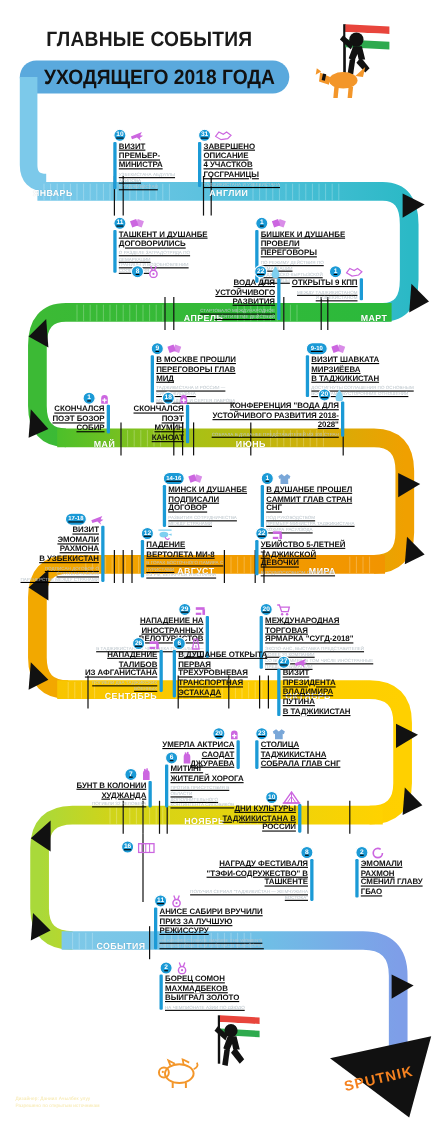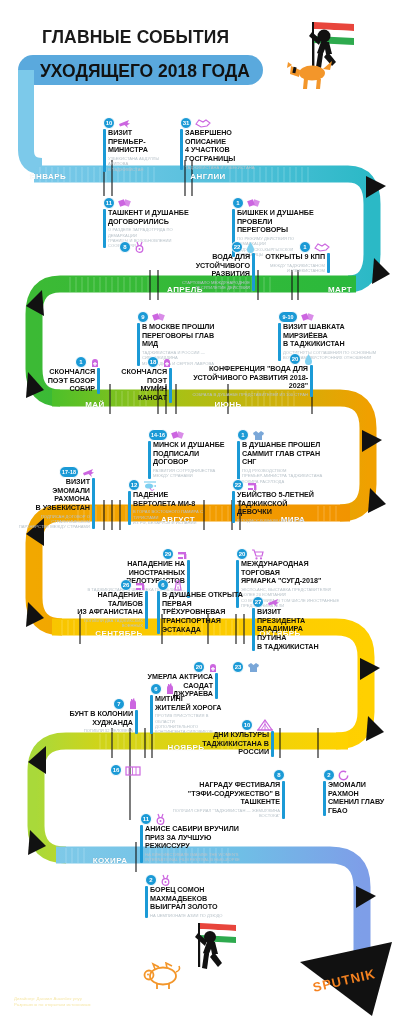--- a/index.html
+++ b/index.html
@@ -38,21 +38,21 @@
   
   .month {
     position: absolute;
     font-size: 8px; font-weight: bold; color: #ffffff;
     letter-spacing: .4px; white-space: nowrap;
     transform: translate(-50%, -50%);
     text-shadow: 0 0 1px rgba(0,0,0,.18);
   }
 
   
-  .ev { position: absolute; width: 120px; }
+  .ev { position: absolute; width: 120px; text-decoration: underline; }
   .ev.r { text-align: left; }
   .ev.l { text-align: right; }
 
   .ev-body { display: flex; gap: 2px; }
   .ev.r .ev-body { flex-direction: row; }
   .ev.l .ev-body { flex-direction: row-reverse; }
 
   .ev-bar {
     width: 3px; flex: 0 0 3px; align-self: stretch;
     background: #1b9ad6; border-radius: 1px;
@@ -420,21 +420,21 @@
       <div class="month" style="left: 208px; top: 176px;">АНГЛИИ</div>
       <div class="month" style="left: 340px; top: 289px;">МАРТ</div>
       <div class="month" style="left: 185px; top: 289px;">АПРЕЛЬ</div>
       <div class="month" style="left: 95px; top: 404px;">МАЙ</div>
       <div class="month" style="left: 228px; top: 404px;">ИЮНЬ</div>
       <div class="month" style="left: 293px; top: 519px;">МИРА</div>
       <div class="month" style="left: 178px; top: 519px;">АВГУСТ</div>
       <div class="month" style="left: 119px; top: 633px;">СЕНТЯБРЬ</div>
       <div class="month" style="left: 280px; top: 633px;">ОКТЯБРЬ</div>
       <div class="month" style="left: 186px; top: 747px;">НОЯБРЬ</div>
-      <div class="month" style="left: 110px; top: 860px;">КОХИРА</div>
+      <div class="month" style="left: 110px; top: 860px;">СОБЫТИЯ</div>
     </div>
 
   <div id="event-layer">
       <div class="ev r" style="width: 75px; top: 116px; left: 103px;">
         <div class="ev-meta">
           <div class="daybadge">10</div>
           <span class="ev-icon"><svg width="13" height="11" viewBox="0 0 13 11">
               <path d="M1 6 L11 2 L9.5 5 L12 5.5 L9 7.5 L10 10 L6.5 7 L2 8.5 Z" fill="#cc66e0"></path>
             </svg></span>
         </div>
@@ -789,20 +789,26 @@
             <div class="ev-title">УМЕРЛА АКТРИСА<br>САОДАТ ДЖУРАЕВА</div>
           </div>
         </div>
       </div>
       <div class="ev r" style="width: 92px; top: 660px; left: 232px;">
         <div class="ev-meta">
           <div class="daybadge">23</div>
           <span class="ev-icon"><svg width="13" height="11" viewBox="0 0 13 11">
               <path d="M4 1 L6.5 3 L9 1 L12 3 L11 5.5 L10 5 L10 10 L3 10 L3 5 L2 5.5 L1 3 Z" fill="#7aa7d8"></path>
             </svg></span>
+        </div>
+        <div class="ev-body">
+          <div class="ev-bar bl"></div>
+          <div class="ev-txt">
+            <div class="ev-title">СТОЛИЦА ТАДЖИКИСТАНА<br>СОБРАЛА ГЛАВ СНГ</div>
+          </div>
         </div>
       </div>
       <div class="ev r" style="width: 72px; top: 682px; left: 150px;">
         <div class="ev-meta">
           <div class="daybadge">6</div>
           <span class="ev-icon"><svg width="10" height="12" viewBox="0 0 10 12">
               <path d="M2 11 L2 5 Q2 2 5 2 Q8 2 8 5 L8 11 Z" fill="#cc66e0"></path>
               <rect x="3" y="1" width="1.4" height="3" fill="#cc66e0"></rect>
               <rect x="5" y="0.5" width="1.4" height="3.5" fill="#cc66e0"></rect>
             </svg></span>

